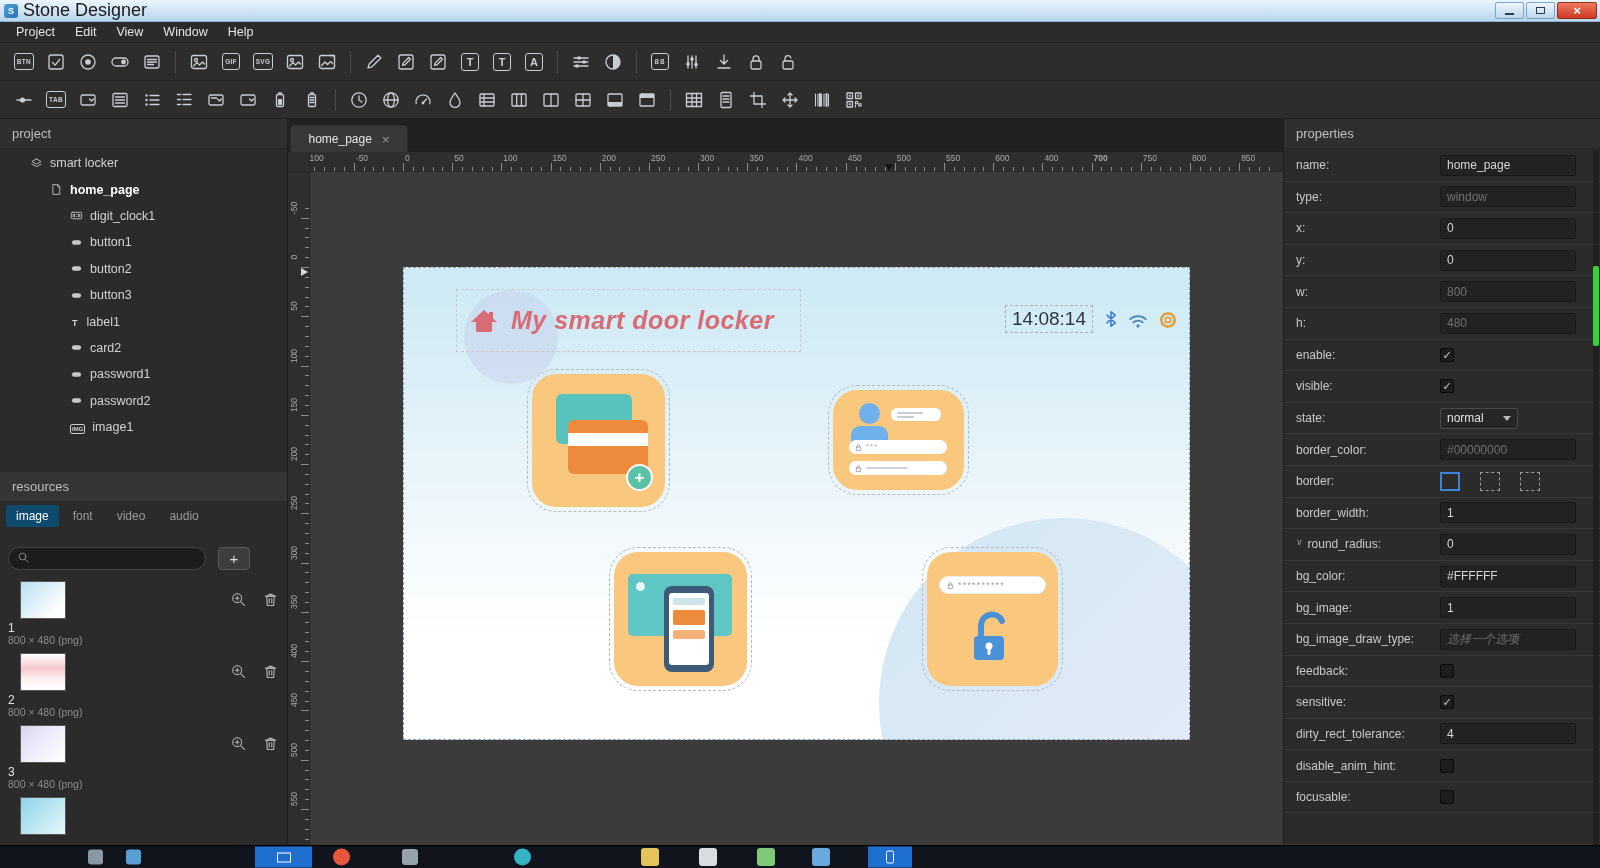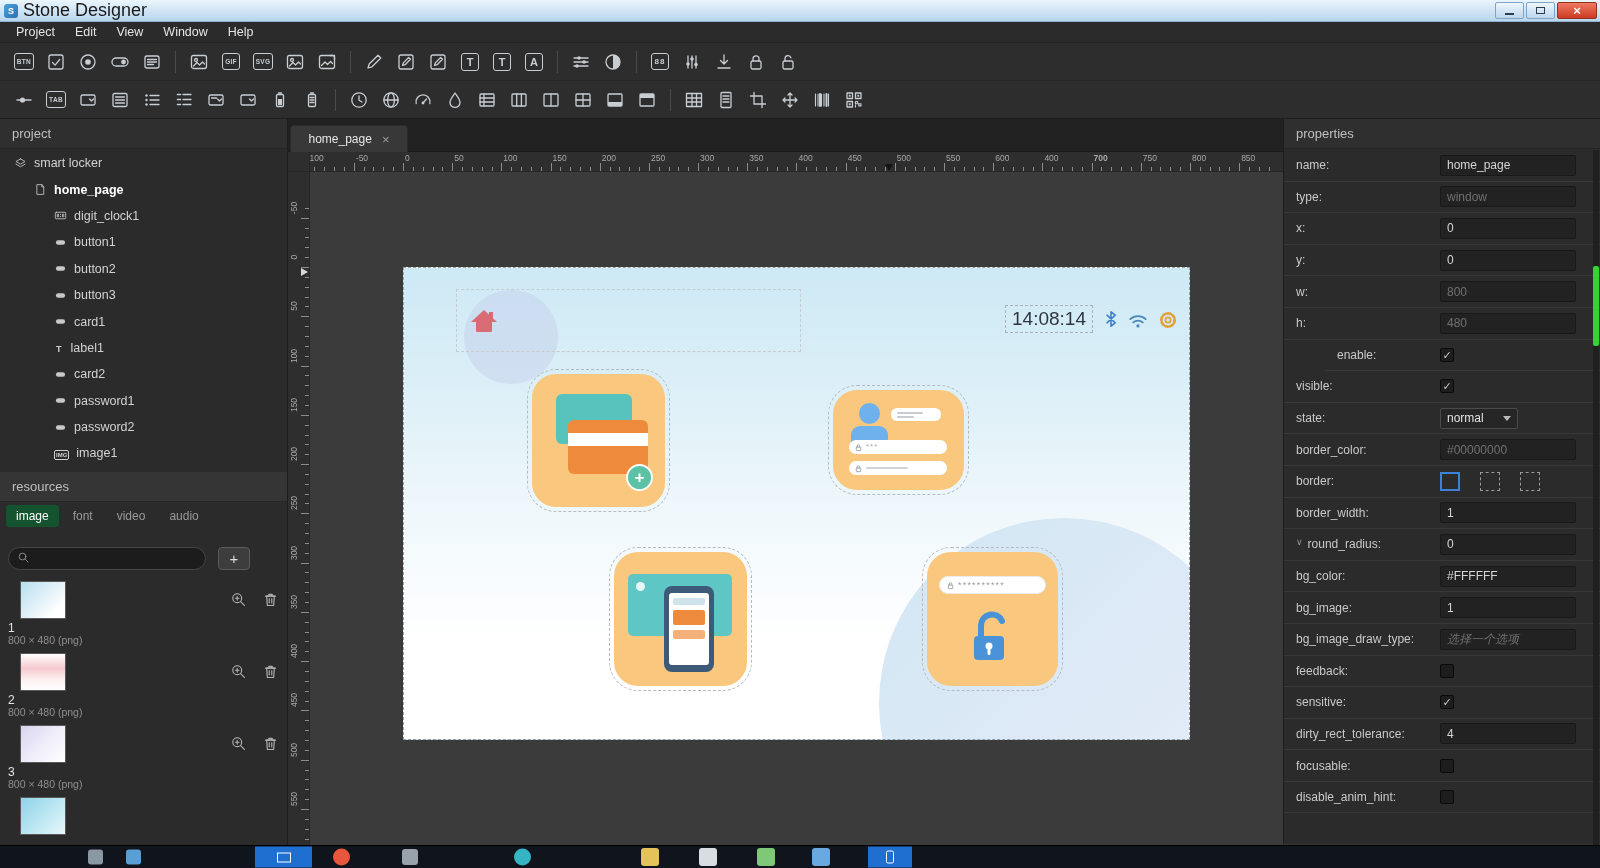--- a/index.html
+++ b/index.html
@@ -33,27 +33,27 @@
   .tbtxt.t1s{font-size:11px;font-weight:bold;width:18px;height:18px}
   .tbtxt.t2s{font-size:8px;font-weight:bold;letter-spacing:1px;padding:3px 3px}
   .tbtxt.t3s{font-size:6.5px;font-weight:bold;letter-spacing:.3px;padding:4px 2px}
 
   
   .leftpanel{position:absolute;left:0;top:119px;width:288px;height:726px;background:#2b2b2b;border-right:1px solid #1d1d1d;overflow:hidden}
   .phead{position:absolute;left:0;width:100%;height:30px;background:#2f2f2f;border-bottom:1px solid #262626;
     color:#bfbfbf;font-size:13px;display:flex;align-items:center;padding-left:12px}
   .phead.project{top:0}
   .phead.resources{top:353px;background:#353535}
-  .tree{position:absolute;left:0;top:31px;width:100%}
+  .tree{position:absolute;left:16px;top:31px;width:100%}
   .trow{height:26.4px;display:flex;align-items:center;gap:7px;color:#d2d2d2;font-size:12.5px}
   .trow.sel{color:#fff;font-weight:bold}
   .treetxt{font-size:6px;font-weight:bold;color:#cfcfcf;border:1px solid #cfcfcf;border-radius:2px;padding:1px 1px}
   .rtabs{position:absolute;left:6px;top:386px;display:flex;gap:4px}
   .rtab{padding:4px 10px;font-size:12px;color:#9a9a9a;border-radius:3px}
-  .rtab.active{background:#14532d;color:#fff}
+  .rtab.active{background:#0c4a6e;color:#fff}
   .rsearch{position:absolute;left:0;top:428px;width:100%;height:26px}
   .searchbox{position:absolute;left:8px;top:0;width:198px;height:23px;border-radius:12px;background:#1c1c1c;
     border:1px solid #464646;display:flex;align-items:center;padding-left:8px;gap:5px}
   .searchbox input{background:transparent;border:none;outline:none;color:#ddd;font-size:12px;width:150px;font-family:"Liberation Sans",sans-serif}
   .addbtn{position:absolute;left:218px;top:0;width:32px;height:23px;background:#3d3d3d;border:1px solid #5a5a5a;
     border-radius:4px;color:#ddd;font-size:15px;display:flex;align-items:center;justify-content:center}
   .reslist{position:absolute;left:0;top:462px;width:100%}
   .ritem{position:absolute;left:0;width:100%;height:72px}
   .thumb{position:absolute;left:20px;top:0;width:46px;height:38px;border:1px solid #585858}
   .th-blue{background:linear-gradient(135deg,#b7e0f0 0%,#dff0f8 45%,#ffffff 80%)}
@@ -513,26 +513,20 @@
         <span style="line-height: 0;"><svg width="13" height="13" viewBox="0 0 20 20" fill="none" stroke="#c9c9c9" stroke-width="1.3" stroke-linecap="round" stroke-linejoin="round">
             <rect x="3" y="6.5" width="14" height="7" rx="3.5" fill="#c9c9c9" stroke="none"></rect>
           </svg></span>
         <span>button2</span>
       </div>
       <div class="trow" style="padding-left: 54px;">
         <span style="line-height: 0;"><svg width="13" height="13" viewBox="0 0 20 20" fill="none" stroke="#c9c9c9" stroke-width="1.3" stroke-linecap="round" stroke-linejoin="round">
             <rect x="3" y="6.5" width="14" height="7" rx="3.5" fill="#c9c9c9" stroke="none"></rect>
           </svg></span>
         <span>button3</span>
-      </div>
-      <div class="trow" style="padding-left: 54px;">
-        <span style="line-height: 0;"><svg width="13" height="13" viewBox="0 0 20 20" fill="none" stroke="#c9c9c9" stroke-width="1.3" stroke-linecap="round" stroke-linejoin="round">
-            <rect x="3" y="6.5" width="14" height="7" rx="3.5" fill="#c9c9c9" stroke="none"></rect>
-          </svg></span>
-        <span>card1</span>
       </div>
       <div class="trow" style="padding-left: 54px;">
         <span style="line-height: normal;"><span class="treetxt" style="font-size:9px;padding:0 2px;border:none">T</span></span>
         <span>label1</span>
       </div>
       <div class="trow" style="padding-left: 54px;">
         <span style="line-height: 0;"><svg width="13" height="13" viewBox="0 0 20 20" fill="none" stroke="#c9c9c9" stroke-width="1.3" stroke-linecap="round" stroke-linejoin="round">
             <rect x="3" y="6.5" width="14" height="7" rx="3.5" fill="#c9c9c9" stroke="none"></rect>
           </svg></span>
         <span>card2</span>
@@ -837,20 +831,21 @@
       <div class="circ circ-small"></div>
       <div class="circ circ-big"></div>
       <div class="hdrbox">
         <span style="line-height:0">
           <svg width="30" height="26" viewBox="0 0 30 26">
             <rect x="20" y="4" width="4" height="7" fill="#d96b74"></rect>
             <path d="M2 14 L15 2 L28 14 Z" fill="#d96b74"></path>
             <rect x="7" y="13" width="16" height="11" rx="1" fill="#d96b74"></rect>
           </svg>
         </span>
+        <span class="ctitle">My smart door locker</span>
       </div>
       <div class="clockbox">
         <span>14:08:14</span>
       </div>
       <span class="sicon bt" id="ic-bt"><svg width="20" height="20" viewBox="0 0 20 20" fill="none" stroke="#3f7fd0" stroke-width="1.6" stroke-linecap="round" stroke-linejoin="round">
             <path d="M6 6.2l8.2 7.6-4.2 3.4V2.8l4.2 3.4L6 13.8"></path>
           </svg></span>
       <span class="sicon wf" id="ic-wf"><svg width="22" height="22" viewBox="0 0 20 20" fill="none" stroke="#4a88b8" stroke-width="1.7" stroke-linecap="round" stroke-linejoin="round">
             <path d="M3 9.2a10.5 10.5 0 0 1 14 0M5.7 12.2a6.5 6.5 0 0 1 8.6 0"></path>
             <circle cx="10" cy="15.4" r="1.5" fill="#4a88b8" stroke="none"></circle>
@@ -969,21 +964,21 @@
         </div>
       </div>
       <div class="prow" style="height: 31.6px;">
         <div class="plab">
           <span>h:</span>
         </div>
         <div class="pval">
           <div class="pfieldv disabled">480</div>
         </div>
       </div>
-      <div class="prow" style="height: 31.6px; margin-left: 41px;">
+      <div class="prow" style="height: 31.6px;">
         <div class="plab">
           <span>enable:</span>
         </div>
         <div class="pval">
           <div class="pcheck">✓</div>
         </div>
       </div>
       <div class="prow" style="height: 31.6px;">
         <div class="plab">
           <span>visible:</span>
@@ -1083,29 +1078,29 @@
       <div class="prow" style="height: 31.6px;">
         <div class="plab">
           <span>dirty_rect_tolerance:</span>
         </div>
         <div class="pval">
           <div class="pfieldv">4</div>
         </div>
       </div>
       <div class="prow" style="height: 31.6px;">
         <div class="plab">
+          <span>disable_anim_hint:</span>
+        </div>
+        <div class="pval">
+          <div class="pcheck"></div>
+        </div>
+      </div>
+      <div class="prow" style="height: 31.6px;">
+        <div class="plab">
           <span>focusable:</span>
-        </div>
-        <div class="pval">
-          <div class="pcheck"></div>
-        </div>
-      </div>
-      <div class="prow" style="height: 31.6px;">
-        <div class="plab">
-          <span>disable_anim_hint:</span>
         </div>
         <div class="pval">
           <div class="pcheck"></div>
         </div>
       </div>
       <div class="prow" style="height: 31.6px;"></div>
     </div>
   <div class="vtrack">
       <div class="vthumb"></div>
     </div>

